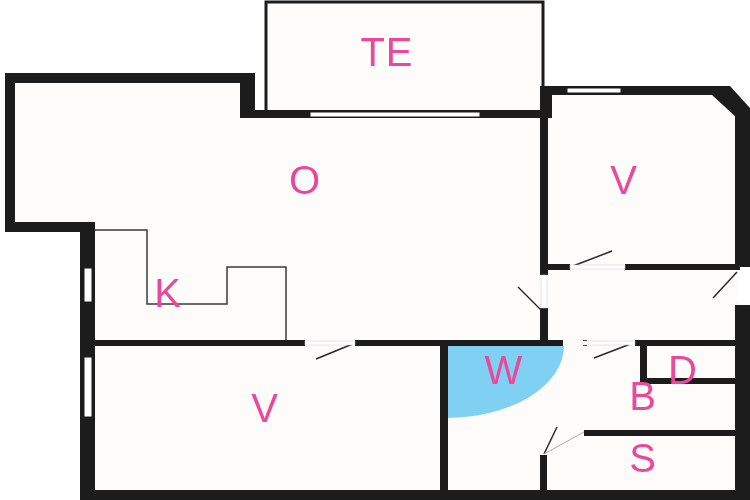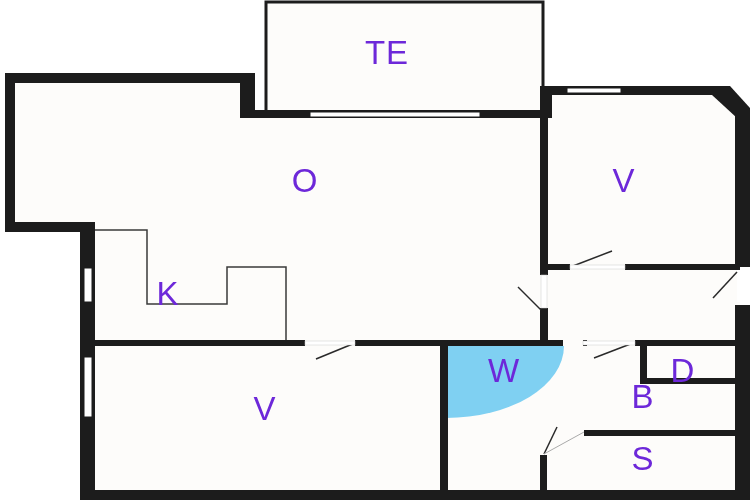--- a/index.html
+++ b/index.html
@@ -1,22 +1,22 @@
 <!DOCTYPE html>
 <html><head>
   <meta charset="utf-8">
   <style>
     html, body { margin: 0; padding: 0; background: #ffffff; }
     body { width: 750px; height: 500px; overflow: hidden; position: relative; font-family: "DejaVu Sans", sans-serif; }
     #plan { position: absolute; left: 0; top: 0; width: 750px; height: 500px; }
     .room-label {
       position: absolute;
       font-family: "Liberation Sans", "DejaVu Sans", sans-serif;
-      font-size: 33px;
-      color: #6d28d9;
+      font-size: 40px;
+      color: #ec4899;
       line-height: 1;
       transform: translate(-50%, -50%);
       white-space: nowrap;
       letter-spacing: 1px;
     }
   </style>
 </head>
 <body>
 
 <div>

